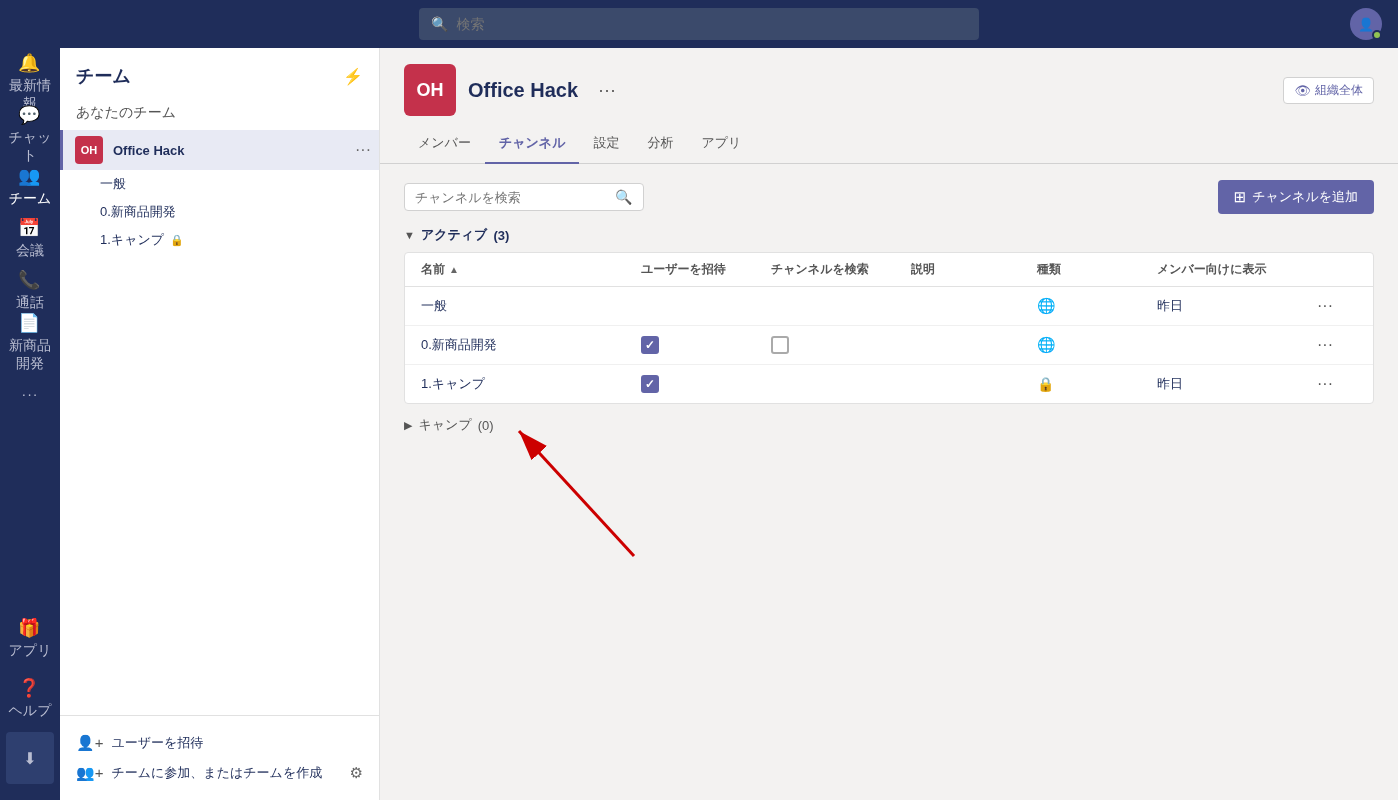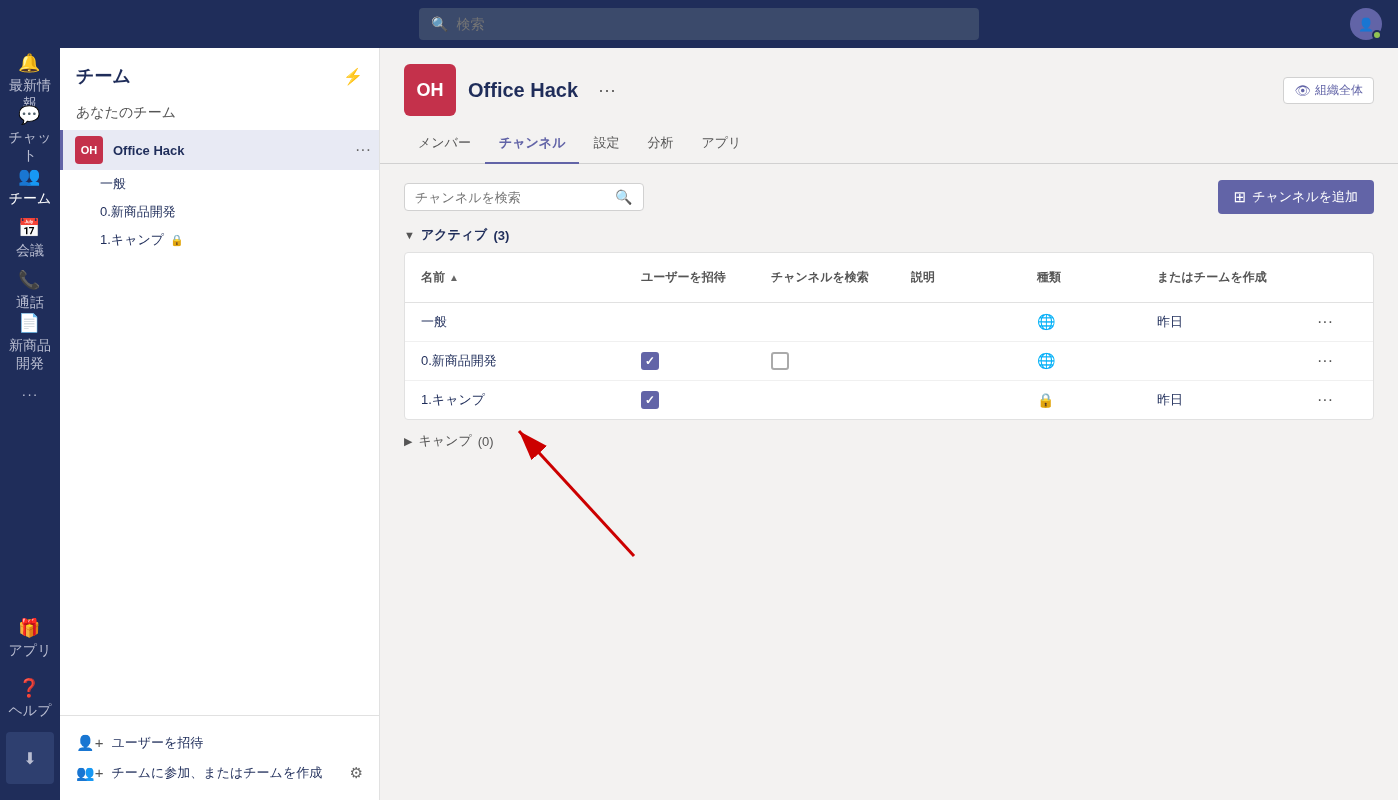--- a/index.html
+++ b/index.html
@@ -288,21 +288,21 @@
     .channel-table {
       background: white;
       border-radius: 4px;
       border: 1px solid #e1e1e1;
       overflow: hidden;
       margin-bottom: 12px;
     }
     .table-header {
       display: grid;
       grid-template-columns: 220px 130px 140px 1fr 120px 160px 40px;
-      padding: 16px 16px;
+      padding: 8px 16px;
       border-bottom: 1px solid #e1e1e1;
       font-size: 12px;
       color: #555;
       font-weight: 600;
     }
     .table-header .col-name { display: flex; align-items: center; gap: 4px; }
     .sort-icon { font-size: 10px; color: #666; }
     .table-row {
       display: grid;
       grid-template-columns: 220px 130px 140px 1fr 120px 160px 40px;
@@ -496,21 +496,21 @@
         <div class="channel-table">
           <div class="table-header">
             <div class="col-name">
               <span>名前</span>
               <span class="sort-icon">▲</span>
             </div>
             <div>ユーザーを招待</div>
             <div>チャンネルを検索</div>
             <div>説明</div>
             <div>種類</div>
-            <div>またはチームを作成</div>
+            <div>メンバー向けに表示</div>
             <div></div>
           </div>
 
           <div class="table-row">
             <div>一般</div>
             <div></div>
             <div></div>
             <div></div>
             <div><span class="globe-icon">🌐</span></div>
             <div>昨日</div>

